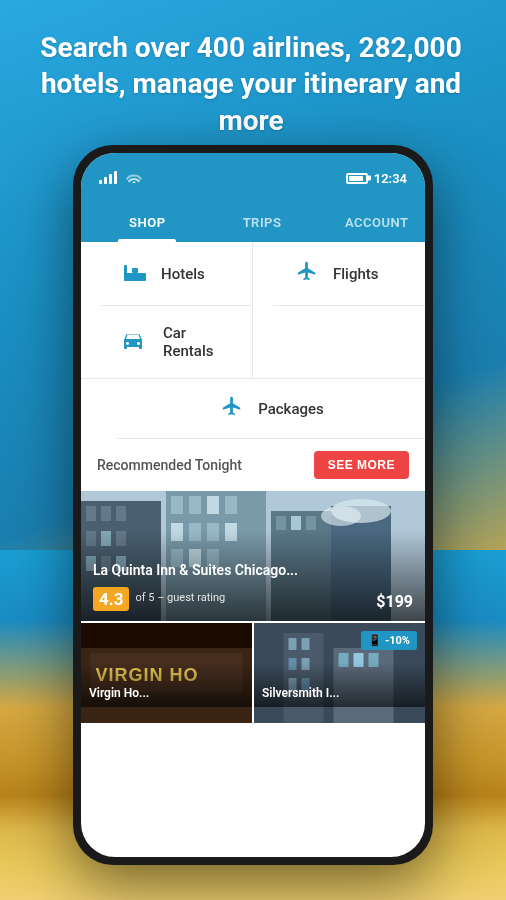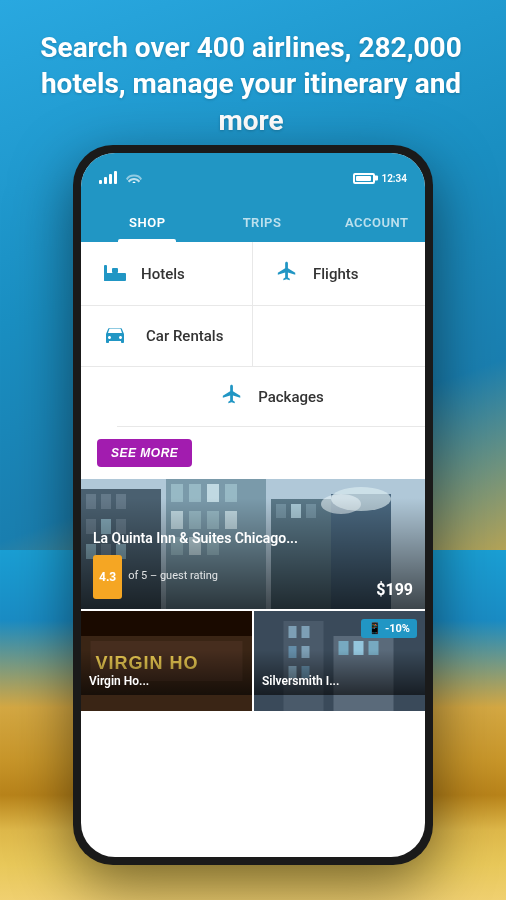--- a/index.html
+++ b/index.html
@@ -110,21 +110,21 @@
       color: white;
       font-size: 12px;
       margin-left: 4px;
     }
 
     .status-right {
       display: flex;
       align-items: center;
       gap: 6px;
       color: white;
-      font-size: 10px;
+      font-size: 13px;
       font-weight: 600;
     }
 
     .battery-icon {
       width: 22px;
       height: 11px;
       border: 2px solid white;
       border-radius: 2px;
       position: relative;
       display: inline-block;
@@ -196,20 +196,21 @@
     }
 
     .menu-item {
       padding: 18px 20px;
       display: flex;
       align-items: center;
       gap: 12px;
       border-right: 1px solid #e8e8e8;
       border-bottom: 1px solid #e8e8e8;
       cursor: pointer;
+      margin-left: 20px;
     }
 
     .menu-item:nth-child(even) {
       border-right: none;
     }
 
     .menu-item:nth-child(3),
     .menu-item:nth-child(4) {
       border-bottom: none;
       gap: 17px;
@@ -249,30 +250,29 @@
       padding: 12px 16px;
     }
 
     .recommended-title {
       font-size: 14px;
       color: #555;
       font-weight: 500;
     }
 
     .see-more-btn {
-      background: #a21caf;
+      background: #ef4444;
       color: white;
       border: none;
       padding: 7px 14px;
       border-radius: 4px;
       font-size: 12px;
       font-weight: 700;
       letter-spacing: 0.5px;
       cursor: pointer;
-      font-style: italic;
     }
 
     
     .hotel-card-large {
       position: relative;
       height: 130px;
       overflow: hidden;
       margin: 0 0 2px 0;
     }
 
@@ -304,22 +304,22 @@
       position: absolute;
       right: 12px;
       bottom: 10px;
     }
 
     .rating-badge {
       display: inline-flex;
       align-items: center;
       background: #f5a623;
       border-radius: 3px;
-      padding: 15px 6px;
-      font-size: 12px;
+      padding: 2px 6px;
+      font-size: 17px;
       font-weight: 700;
       color: white;
       margin-top: 4px;
     }
 
     .rating-text {
       color: rgba(255,255,255,0.85);
       font-size: 11px;
       margin-left: 6px;
     }
@@ -455,20 +455,21 @@
     <div class="packages-row">
       <span class="menu-icon">
         <svg width="22" height="22" viewBox="0 0 24 24" fill="#2196c4">
           <path d="M21 16v-2l-8-5V3.5c0-.83-.67-1.5-1.5-1.5S10 2.67 10 3.5V9l-8 5v2l8-2.5V19l-2 1.5V22l3.5-1 3.5 1v-1.5L13 19v-5.5l8 2.5z"></path>
         </svg>
       </span>
       <span class="menu-label">Packages</span>
     </div>
 
     <div class="recommended-header">
+      <span class="recommended-title">Recommended Tonight</span>
       <button class="see-more-btn">SEE MORE</button>
     </div>
 
     <div class="hotel-card-large">
       <div class="card-bg">
         <svg width="100%" height="100%" viewBox="0 0 344 130" preserveAspectRatio="xMidYMid slice">
 
           <rect width="344" height="130" fill="#b0c8d8"></rect>
 
           <rect x="0" y="10" width="80" height="120" fill="#4a6070"></rect>

